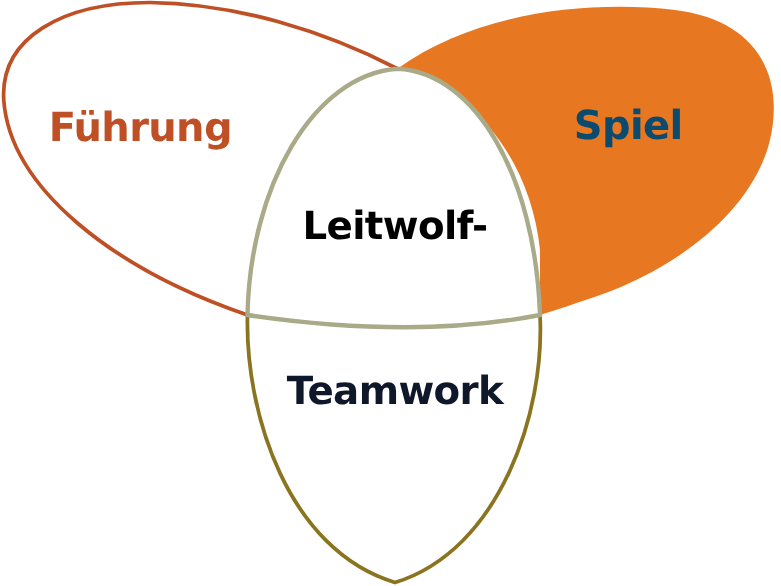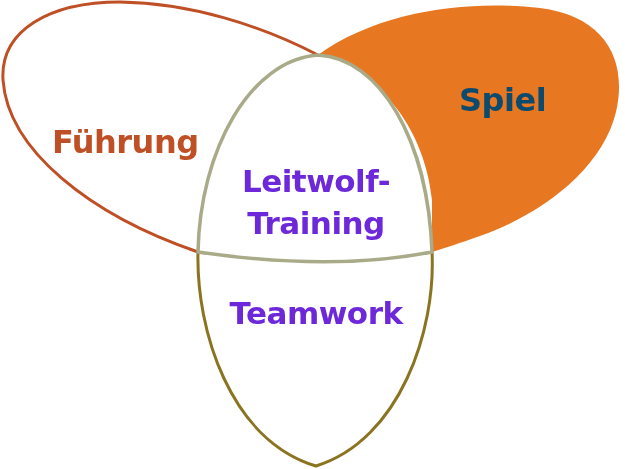--- a/index.html
+++ b/index.html
@@ -1,19 +1,19 @@
 <!DOCTYPE html>
 <html><head>
   <meta charset="utf-8">
   <style>
     html, body { margin: 0; padding: 0; background: #ffffff; }
     #stage { position: relative; width: 625px; height: 469px; overflow: hidden; background: #ffffff; }
     svg { position: absolute; left: 0; top: 0; }
     .lbl { position: absolute; font-family: "DejaVu Sans", sans-serif; font-weight: bold; white-space: nowrap; line-height: 1; }
-    #l-fuehrung { left: 52px; top: 86px; font-size: 32px; letter-spacing: -0.5px; margin-top: 40px; }
+    #l-fuehrung { left: 39px; top: 86px; font-size: 32px; letter-spacing: -0.5px; }
     #l-spiel { left: 459px; top: 84px; font-size: 32px; letter-spacing: -0.5px; }
     #l-leit { left: 222px; top: 160px; width: 188px; text-align: center; font-size: 31px; line-height: 42px; letter-spacing: -0.5px; }
     #l-team { left: 218px; top: 298px; width: 196px; text-align: center; font-size: 31px; letter-spacing: -0.5px; }
   </style>
 </head>
 <body>
 
 <div id="stage">
   <svg width="625" height="469" viewBox="0 0 625 469">
 
@@ -35,18 +35,17 @@
          C 400 440, 436 330, 432 252" fill="none" stroke="#8A7420" stroke-width="3"></path>
 
     <path d="M 198 252
          C 200 150, 250 60, 318 55
          C 380 58, 428 140, 432 252
          C 360 266, 280 264, 198 252 Z" fill="#FFFFFF" stroke="#A9AA88" stroke-width="3.5"></path>
   </svg>
 
   <div id="l-fuehrung" class="lbl" style="color:#BF4F25">Führung</div>
   <div id="l-spiel" class="lbl" style="color:#0c4a6e">Spiel</div>
-  <div id="l-leit" class="lbl" style="color:#6d28d9">
+  <div id="l-leit" class="lbl" style="color:#000000">
     <div>Leitwolf-</div>
-    <div>Training</div>
   </div>
-  <div id="l-team" class="lbl" style="color:#6d28d9">Teamwork</div>
+  <div id="l-team" class="lbl" style="color:#0f172a">Teamwork</div>
 </div>
 
 </body></html>

